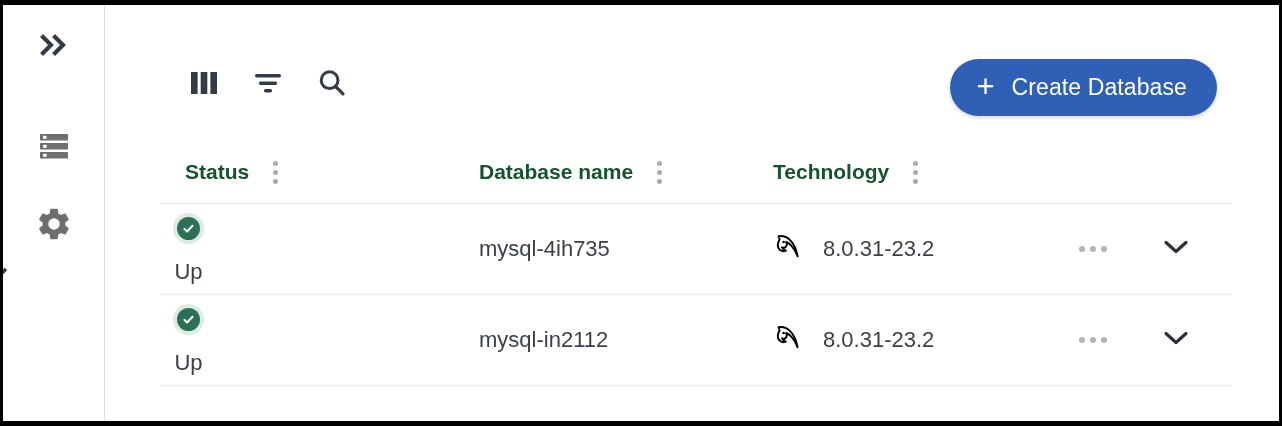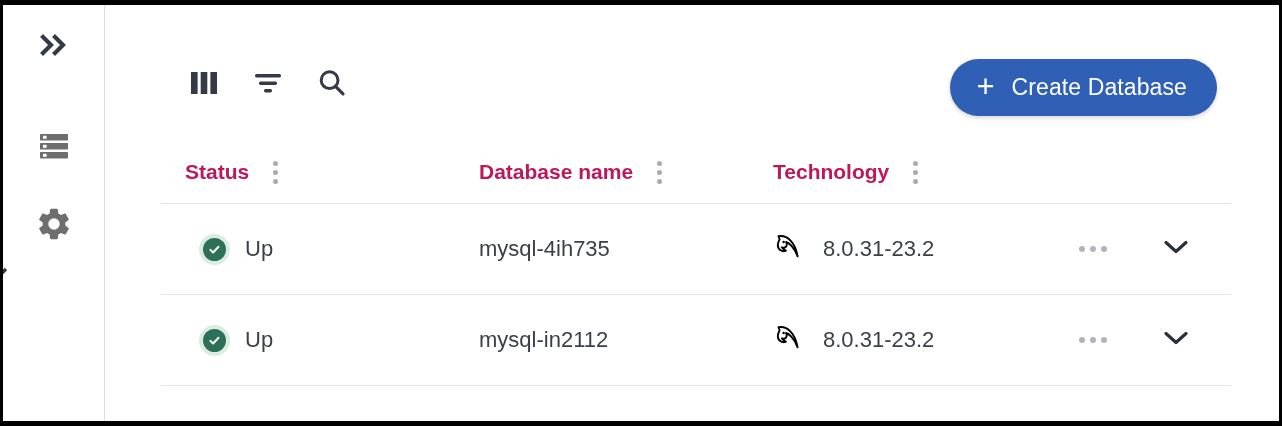--- a/index.html
+++ b/index.html
@@ -128,41 +128,41 @@
     height: 62px;
     display: flex;
     align-items: center;
     position: relative;
     border-bottom: 1px solid #e0e0e0;
   }
   .th {
     position: absolute;
     display: flex;
     align-items: center;
-    color: #be185d;
+    color: #14532d;
     font-size: 21px;
     font-weight: bold;
   }
   .th .dots-v {
     margin-left: 22px;
     cursor: pointer;
   }
   .col-status { left: 24px; }
   .col-name   { left: 318px; }
   .col-tech   { left: 612px; }
 
   .trow {
     height: 90px;
     display: flex;
     align-items: center;
     position: relative;
     border-bottom: 1px solid #e8e8e8;
   }
   .cell { position: absolute; display: flex; align-items: center; }
-  .cell-status { left: 38px; gap: 15px; }
+  .cell-status { left: 12px; gap: 15px; flex-direction: column; }
   .cell-name   { left: 318px; text-align: right; }
   .cell-tech   { left: 612px; gap: 16px; }
   .cell-more   { right: 120px; }
   .cell-expand { right: 36px; }
 
   .status-badge {
     width: 31px;
     height: 31px;
     border-radius: 50%;
     background: #dcece1;

